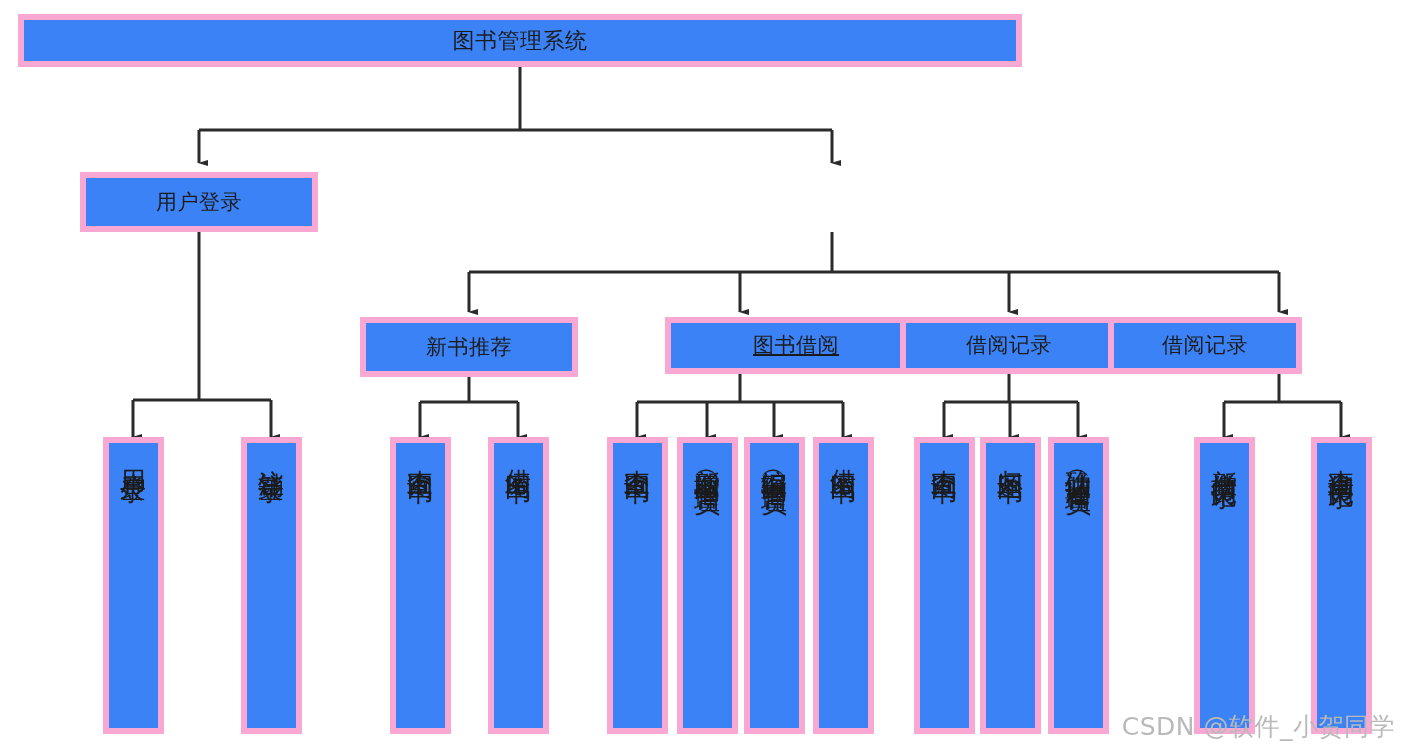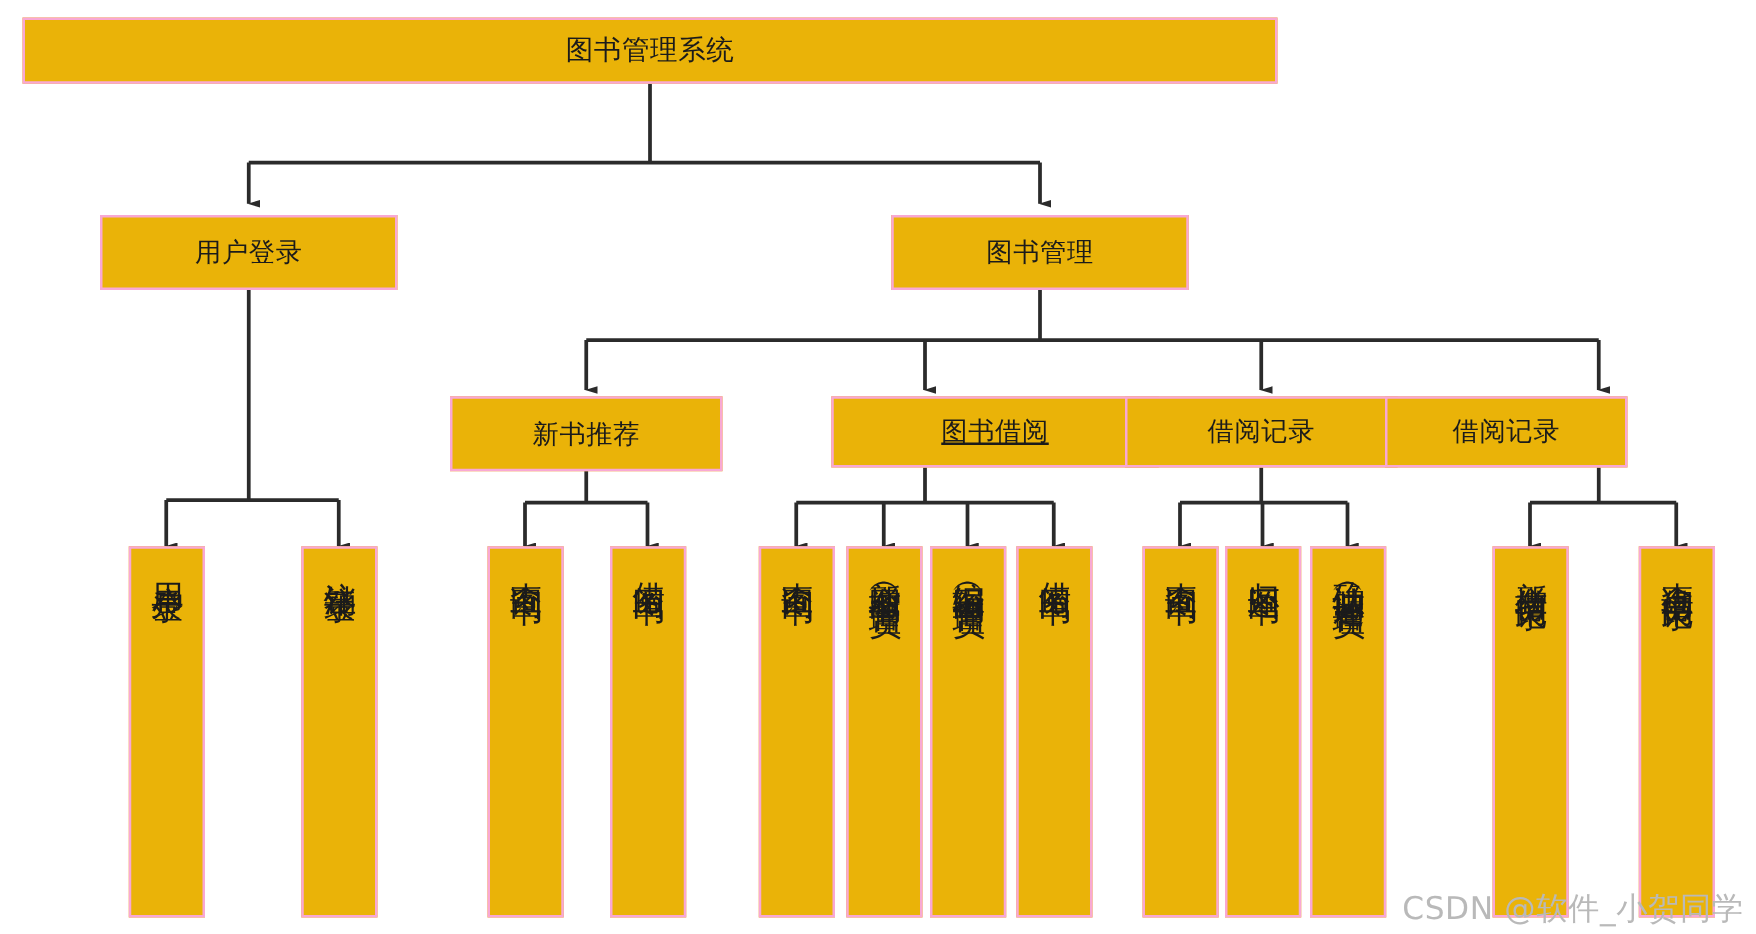--- a/index.html
+++ b/index.html
@@ -17,22 +17,22 @@
   }
   svg.edges{
     position:absolute;
     left:0; top:0;
     width:1405px; height:747px;
     pointer-events:none;
   }
   .node{
     position:absolute;
     box-sizing:border-box;
-    background:#eab308;
-    border:2px solid #f9a8d4;
+    background:#3b82f6;
+    border:6px solid #f9a8d4;
     display:flex;
     align-items:center;
     justify-content:center;
     color:#1b1b1b;
   }
   .node .lbl{
     display:block;
     line-height:1.18;
     letter-spacing:0.5px;
   }
@@ -123,23 +123,20 @@
     </g>
   </svg>
 
   <div class="node horiz root" style="left:18px; top:14px; width:1004px; height:53px;">
     <span class="lbl">图书管理系统</span>
   </div>
 
   <div class="node horiz" style="left:80px; top:172px; width:238px; height:60px;">
     <span class="lbl">用户登录</span>
   </div>
-  <div class="node horiz" style="left:713px; top:172px; width:238px; height:60px;">
-    <span class="lbl">图书管理</span>
-  </div>
 
   <div class="node horiz" style="left:360px; top:317px; width:218px; height:60px;">
     <span class="lbl">新书推荐</span>
   </div>
   <div class="node horiz" style="left:665px; top:317px; width:262px; height:57px;text-decoration:underline;">
     <span class="lbl">图书借阅</span>
   </div>
   <div class="node horiz" style="left:900px; top:317px; width:218px; height:57px;">
     <span class="lbl">借阅记录</span>
   </div>

